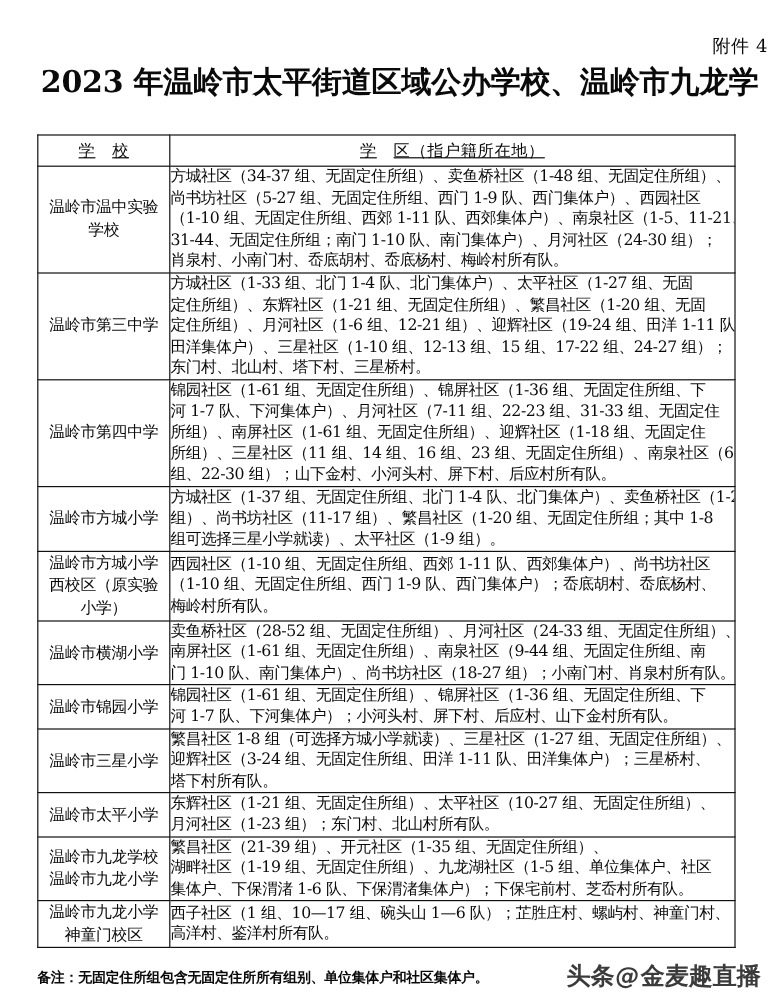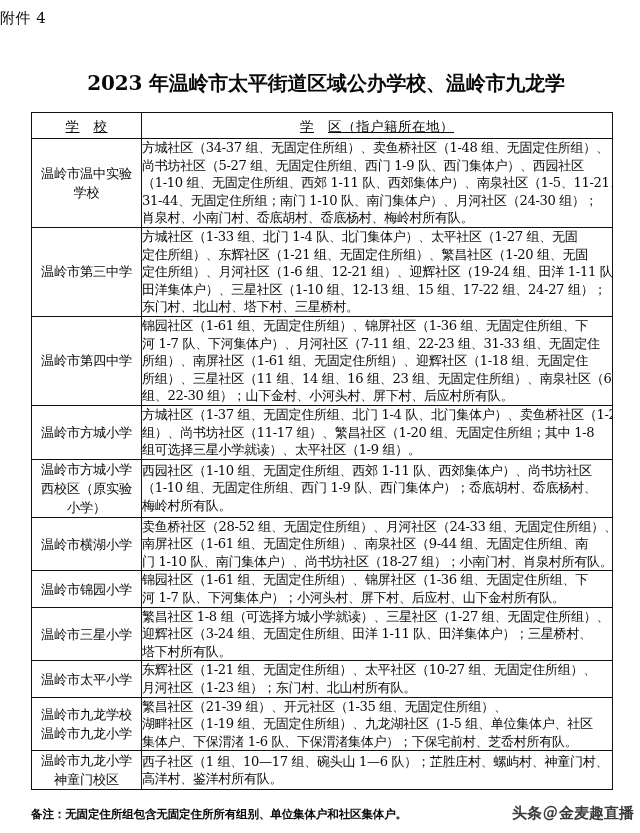--- a/index.html
+++ b/index.html
@@ -18,36 +18,35 @@
   }
   .page {
     width: 640px;
     height: 833px;
     position: relative;
     box-sizing: border-box;
   }
 
   
   .attach-label {
-    text-align: left;
+    text-align: right;
     font-size: 15px;
     line-height: 20px;
-    padding-top: 8px;
+    padding-top: 28px;
     letter-spacing: 0.5px;
     font-weight: 400;
   }
   .doc-title {
     text-align: center;
     font-weight: bold;
-    font-size: 20px;
+    font-size: 25px;
     line-height: 30px;
     letter-spacing: 0px;
     padding: 6px 22px 0 34px;
     word-break: break-all;
-    margin-top: 34px;
   }
   .doc-title .title-line {
     display: block;
     white-space: nowrap;
   }
   .doc-title .tl1 { letter-spacing: -0.2px; }
   .doc-title .tl2 { letter-spacing: 0.2px; }
 
   
   .table-wrap {
@@ -110,21 +109,21 @@
     font-size: 11.6px;
     line-height: 16px;
     letter-spacing: -0.2px;
     white-space: nowrap;
     font-weight: 600;
   }
   .watermark {
     position: absolute;
     right: 6px;
     top: 802px;
-    font-size: 15px;
+    font-size: 20px;
     line-height: 22px;
     font-weight: bold;
     color: #2b2b2b;
     letter-spacing: 0px;
     white-space: nowrap;
     opacity: 0.92;
     font-family: "DejaVu Sans", "Liberation Sans", sans-serif;
   }
   .watermark .wm-at { font-style: italic; padding: 0 1px; }
 </style>

